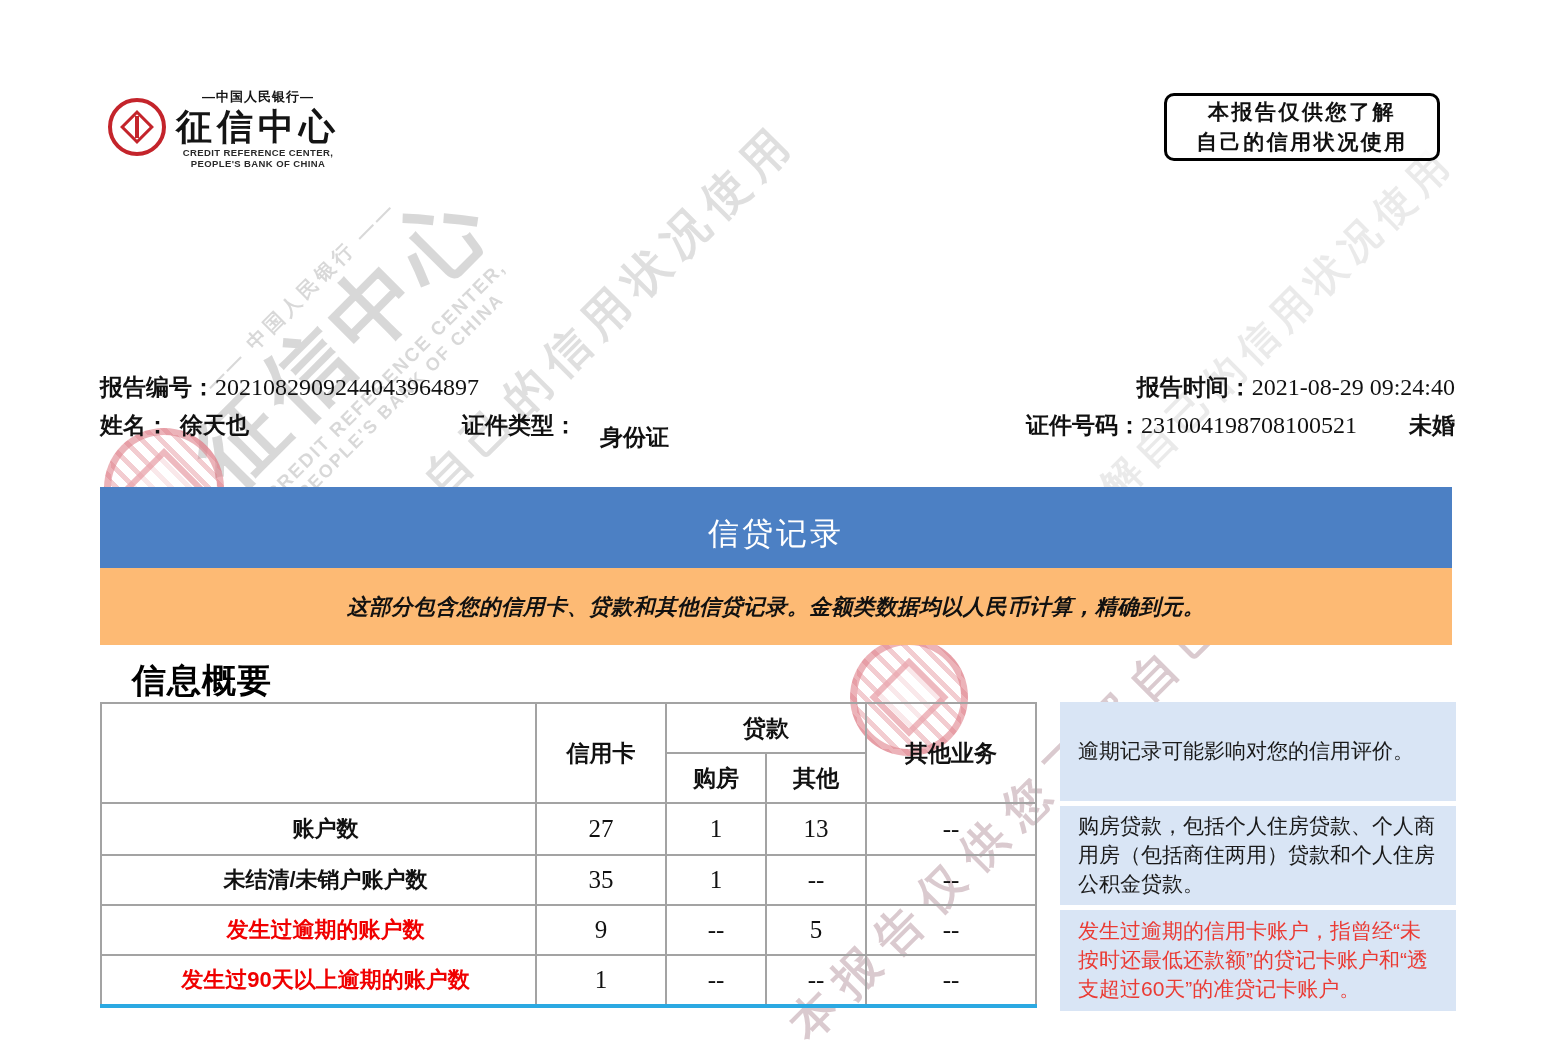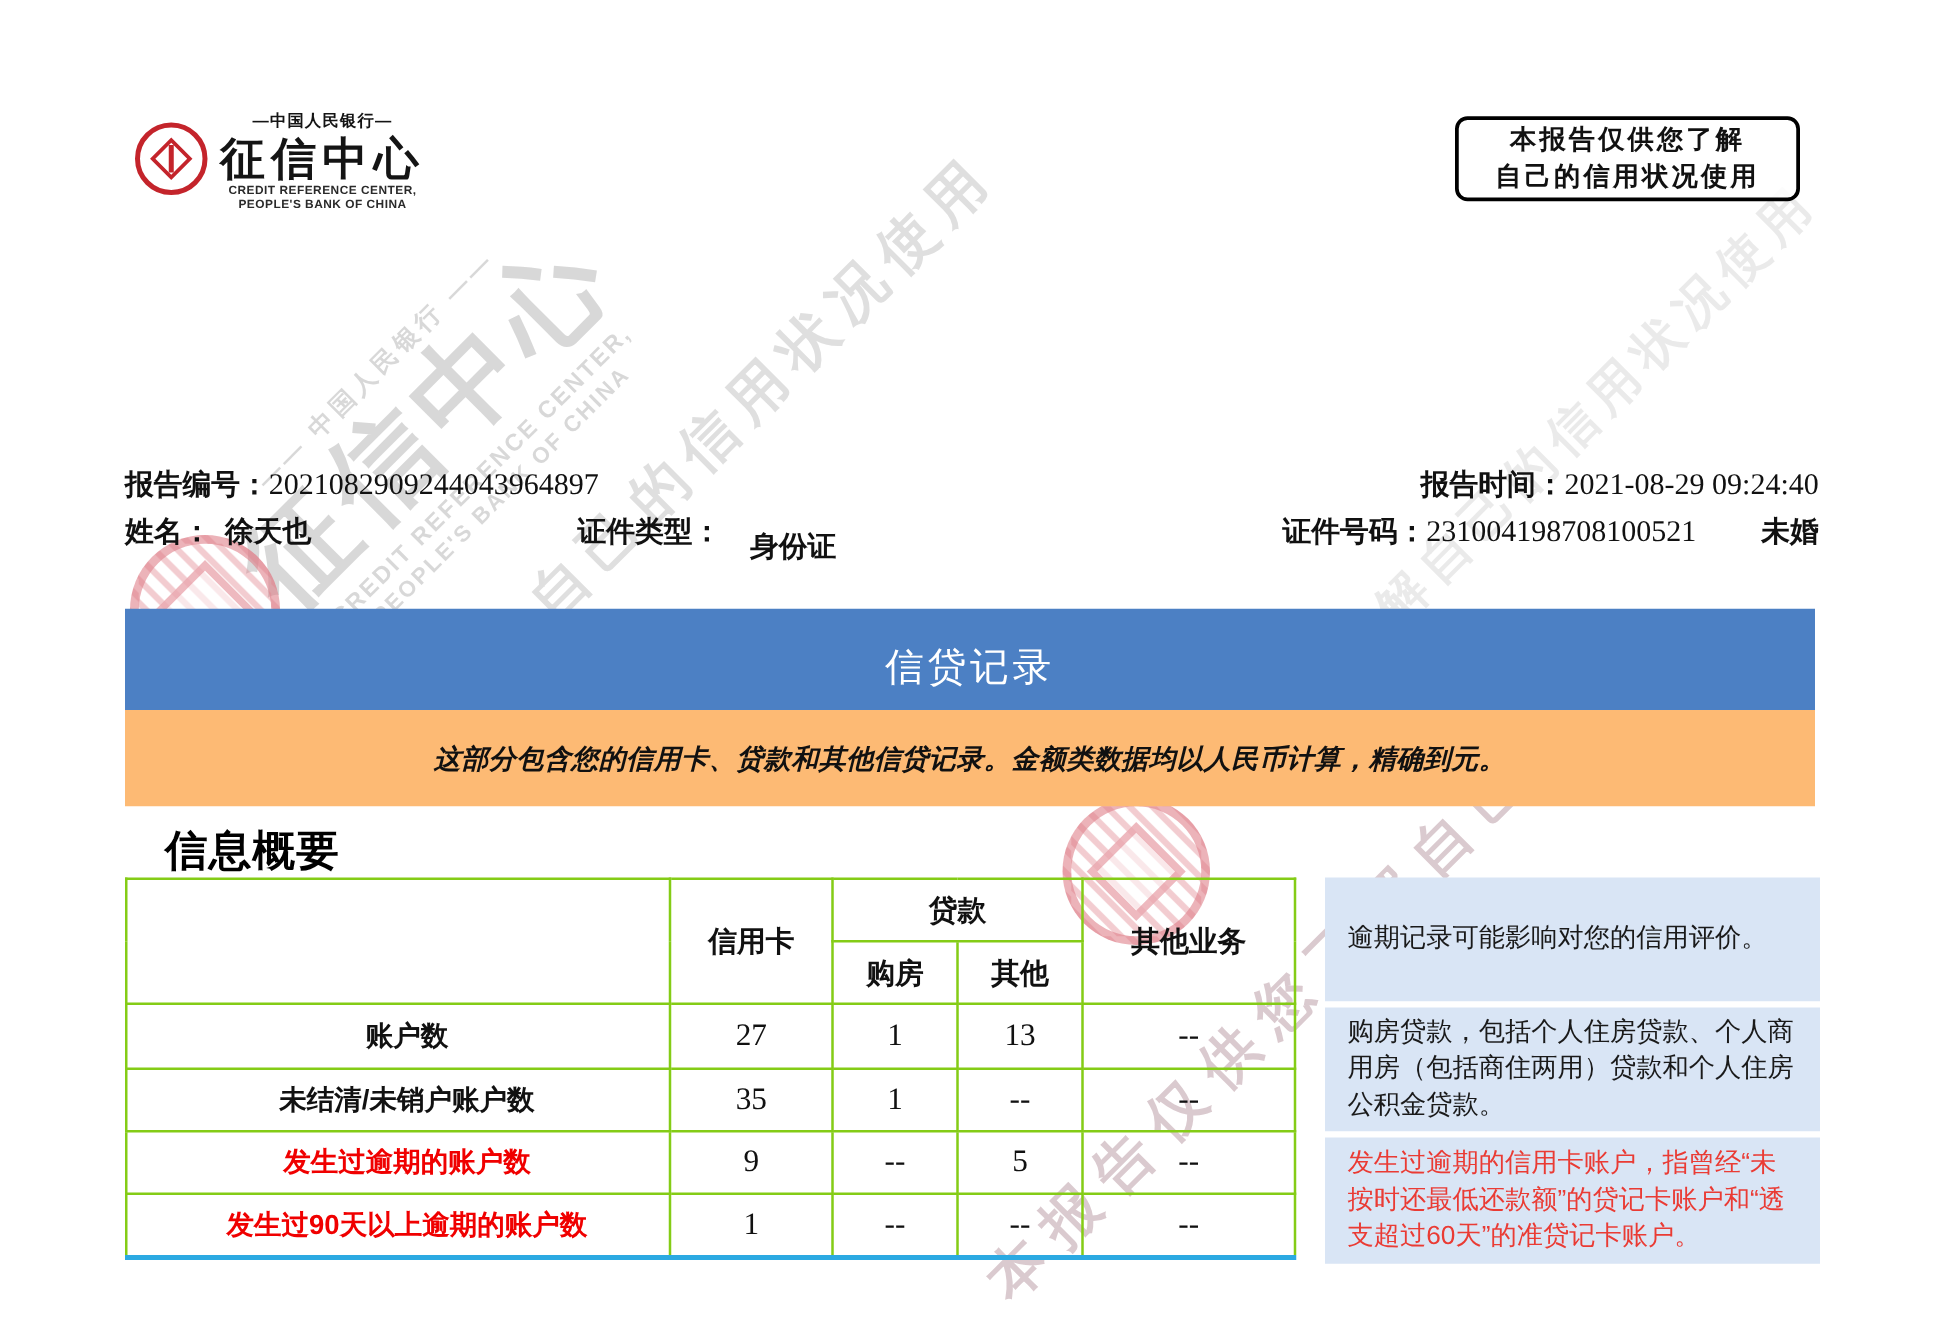--- a/index.html
+++ b/index.html
@@ -71,21 +71,21 @@
   .band { position:absolute; left:100px; top:568px; width:1352px; height:77px; background:#fdba74;
           display:flex; align-items:center; justify-content:center; }
   .band span { font-size:21.5px; font-weight:bold; font-style:italic; letter-spacing:.5px; }
 
   .summary-heading { position:absolute; left:100px; top:658px; font-size:34px; font-weight:bold;
                      color:#000000; letter-spacing:1px;margin-left:32px; }
 
   
   table.summary { position:absolute; left:100px; top:702px; border-collapse:collapse;
                   background:transparent; table-layout:fixed; }
-  table.summary td, table.summary th { border:2px solid #84cc16; text-align:center; vertical-align:middle;
+  table.summary td, table.summary th { border:2px solid #a3a3a3; text-align:center; vertical-align:middle;
                   background:rgba(255,255,255,.0); }
   table.summary { border-bottom:4px solid #2ba9e2; }
   .c0 { width:435px; } .c1 { width:130px; } .c2 { width:100px; } .c3 { width:100px; } .c4 { width:170px; }
   tr.h { height:50px; }
   tr.r1 { height:52px; } tr.r2, tr.r3 { height:50px; } tr.r4 { height:51px; }
   th.hd { font-size:23px; font-weight:bold; color:#111; }
   td.rowlbl { text-align:left; padding-left:14px; font-size:22px; font-weight:bold; }
   td.num { font-family:"Liberation Serif", serif; font-size:25px; }
   tr.red td.rowlbl { color:#f00000; }
 

